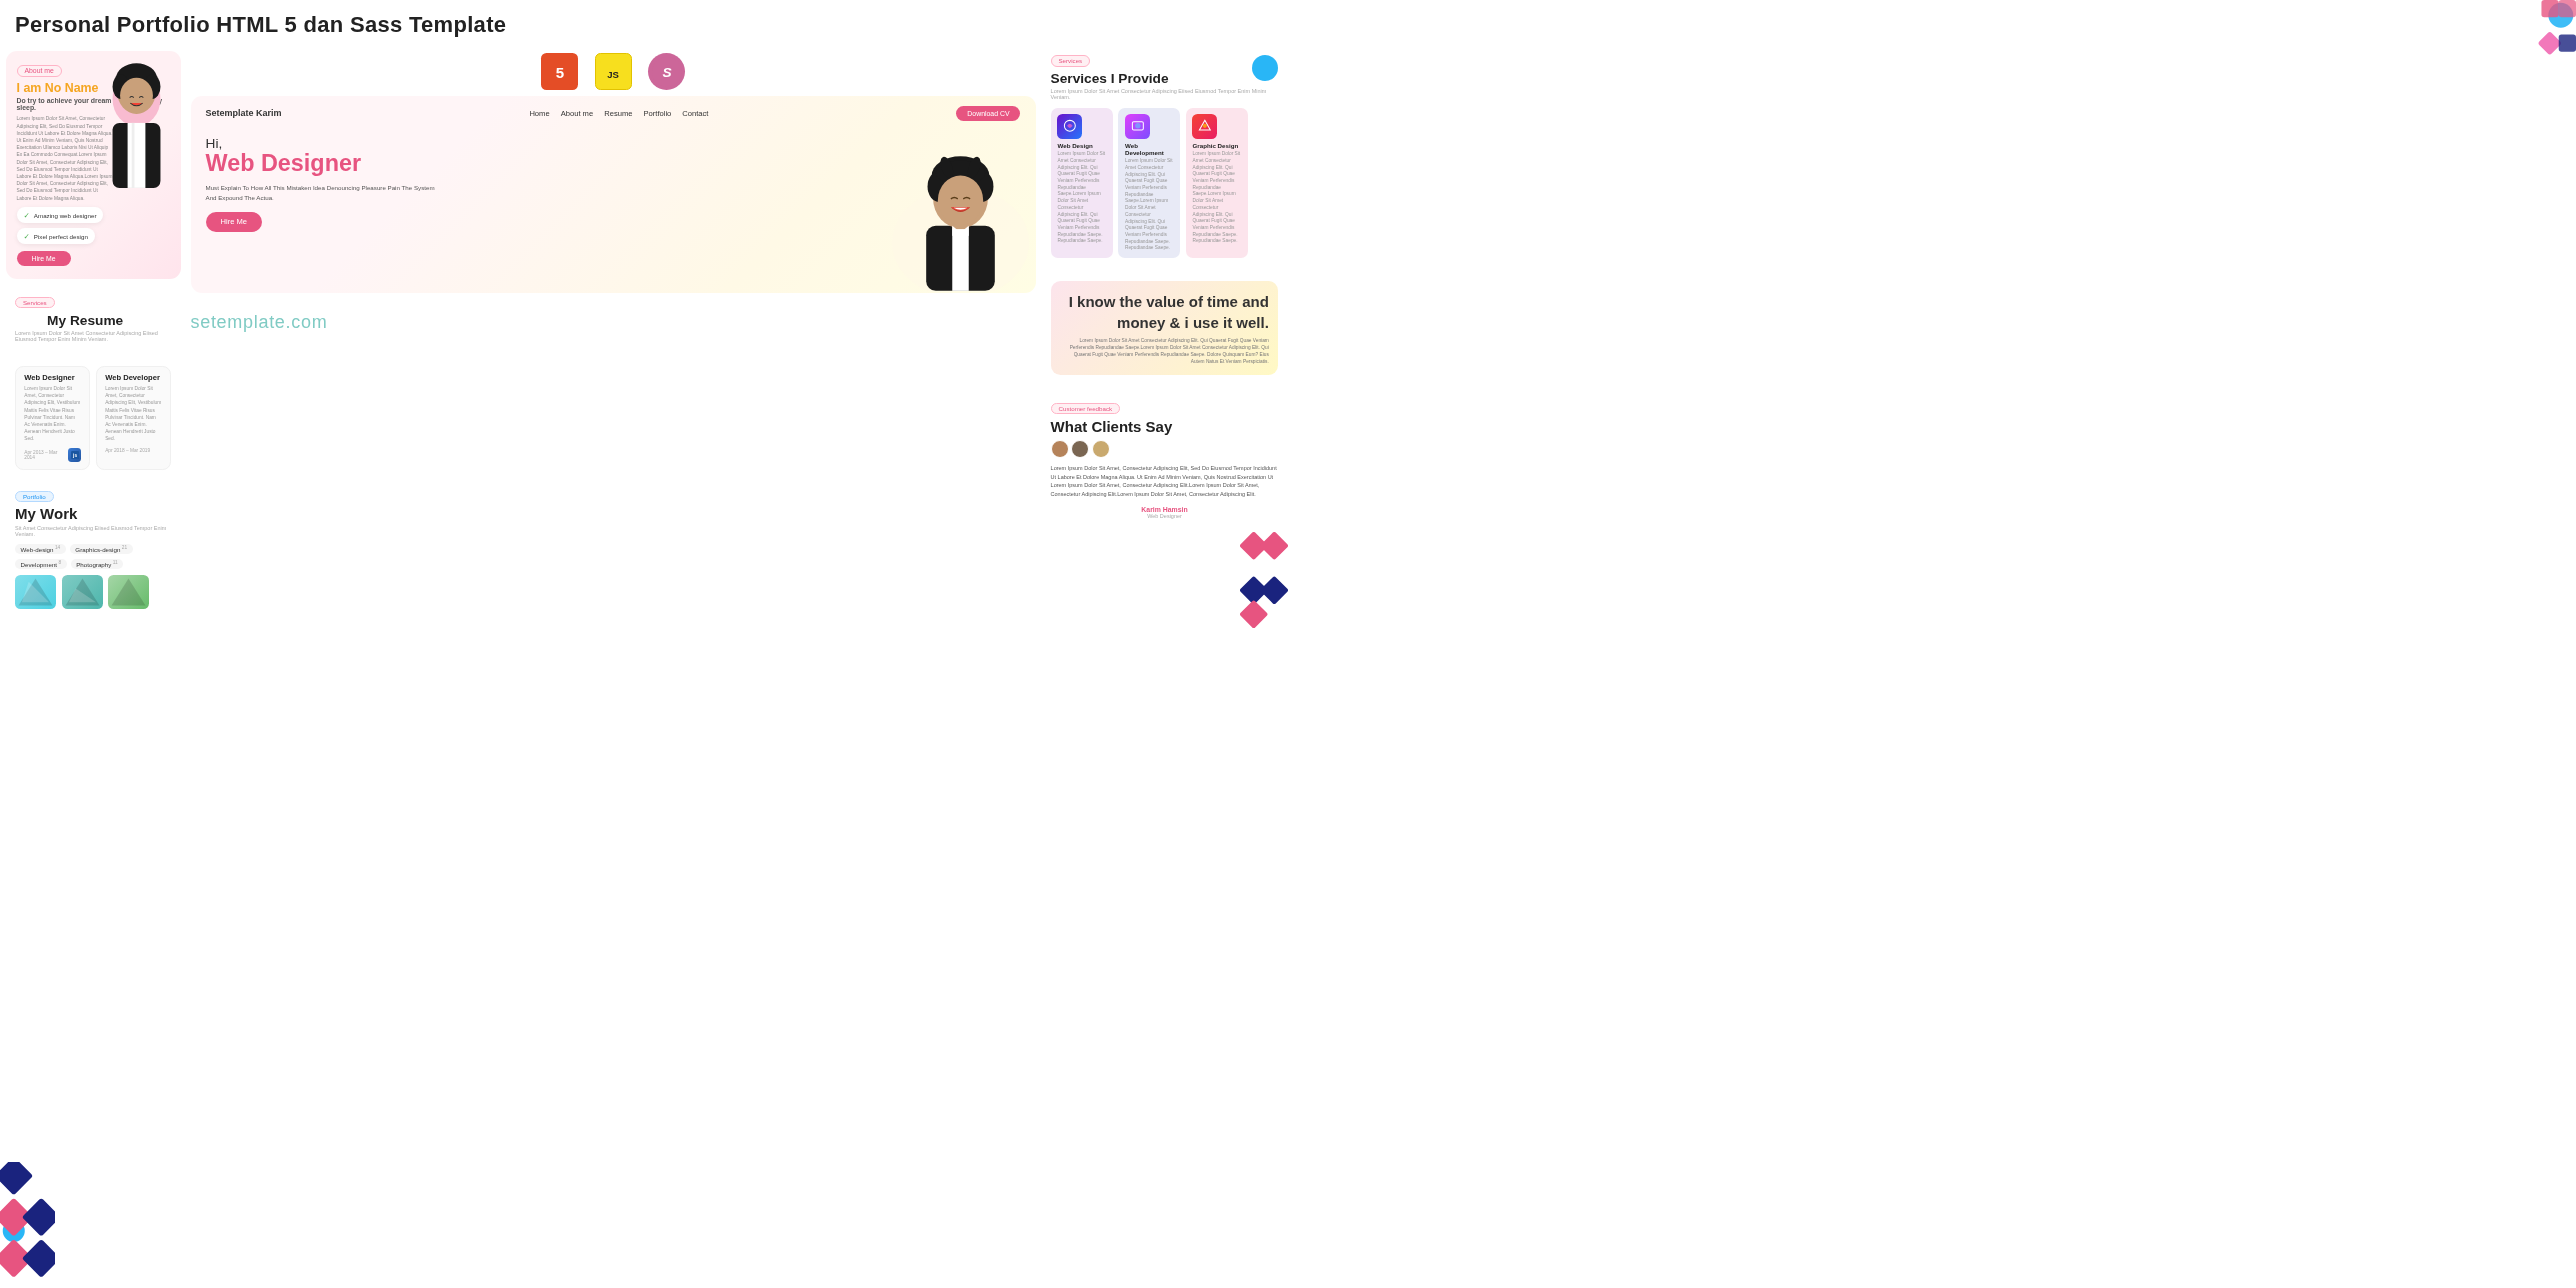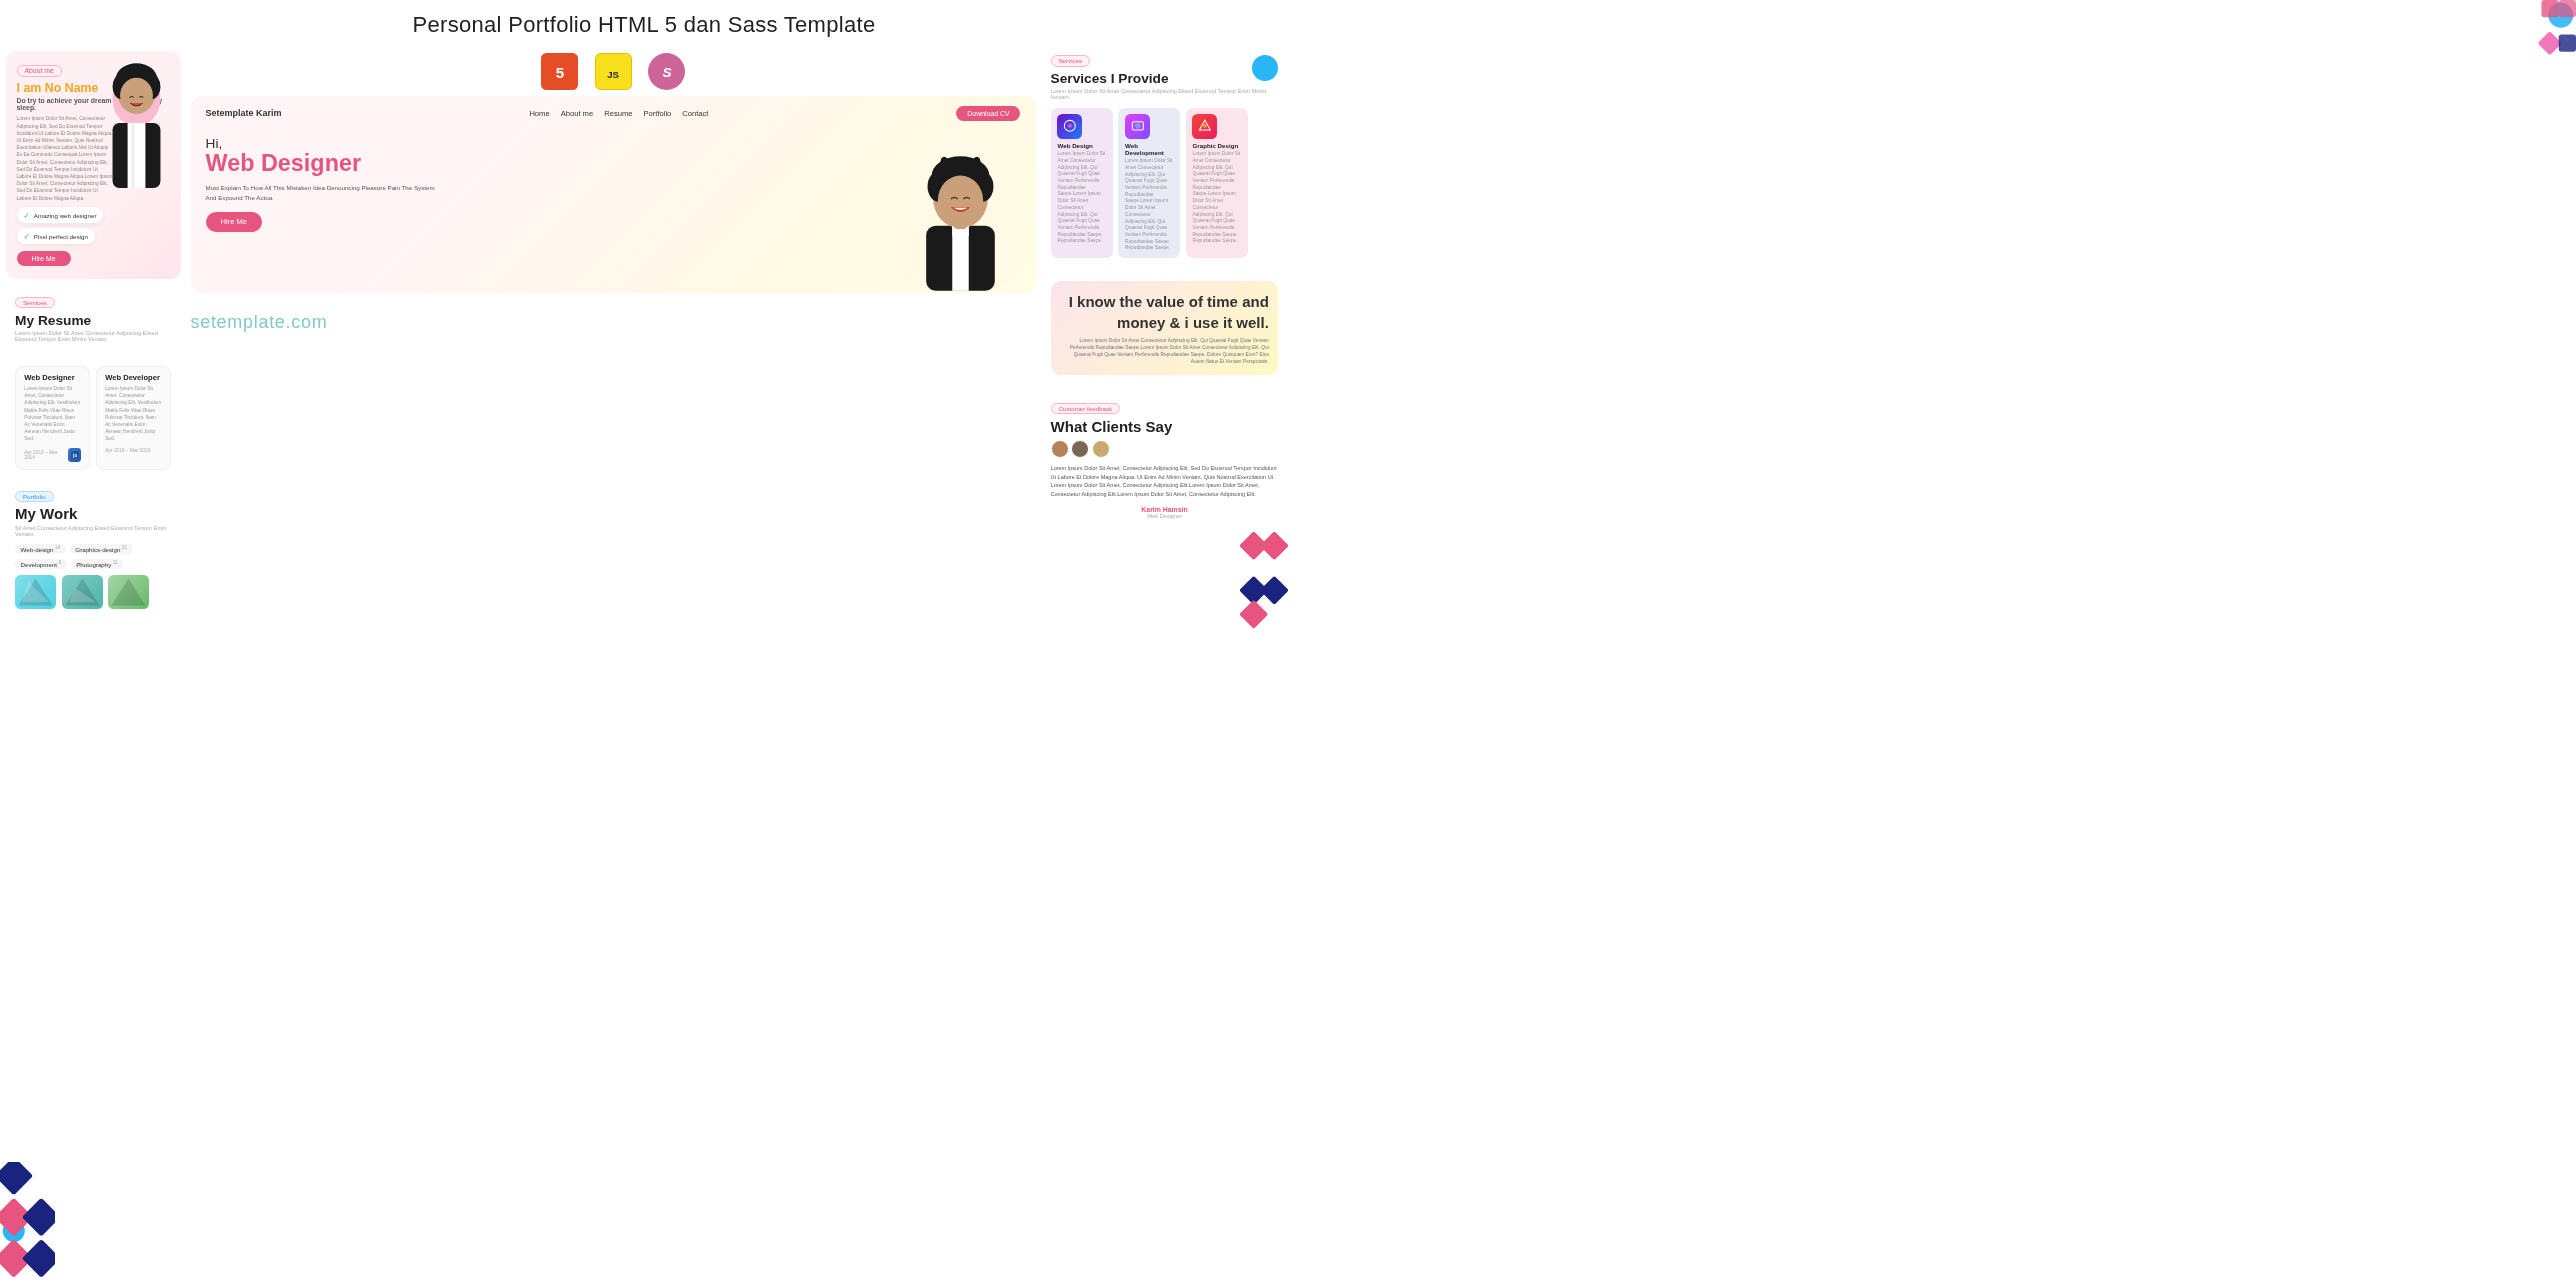--- a/index.html
+++ b/index.html
@@ -7,26 +7,26 @@
       font-family: 'Segoe UI', Arial, sans-serif;
       background: #fff;
       width: 1288px;
       min-height: 644px;
       overflow-x: hidden;
       position: relative;
     }
 
     
     .page-title {
-      text-align: center;
       font-size: 22px;
-      font-weight: 400;
+      font-weight: 700;
       padding: 12.4px 0 6.9px 0;
       color: #222;
       letter-spacing: 0.3px;
+      margin-left: 15px;
     }
 
     
     .main-layout {
       display: flex;
       flex-direction: row;
       width: 100%;
       gap: 0;
       padding: 0;
     }
@@ -119,20 +119,21 @@
       font-size: 6.2px;
       color: #e75480;
       display: inline-block;
       margin-bottom: 4.1px;
     }
     .services-left .section-title {
       font-size: 13.7px;
       font-weight: 700;
       color: #222;
       margin-bottom: 2.7px;
+      margin-left: 32px;
     }
     .services-left .section-subtitle {
       font-size: 5.5px;
       color: #aaa;
       margin-bottom: 8.2px;
     }
 
     
     .resume-section {
       margin: 0 4.1px 0 5.5px;

